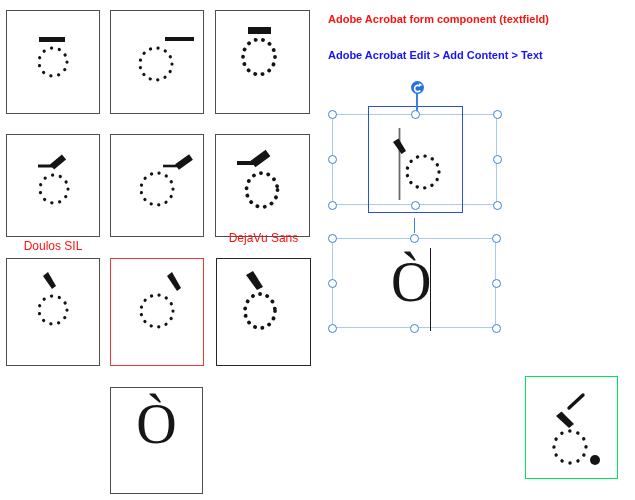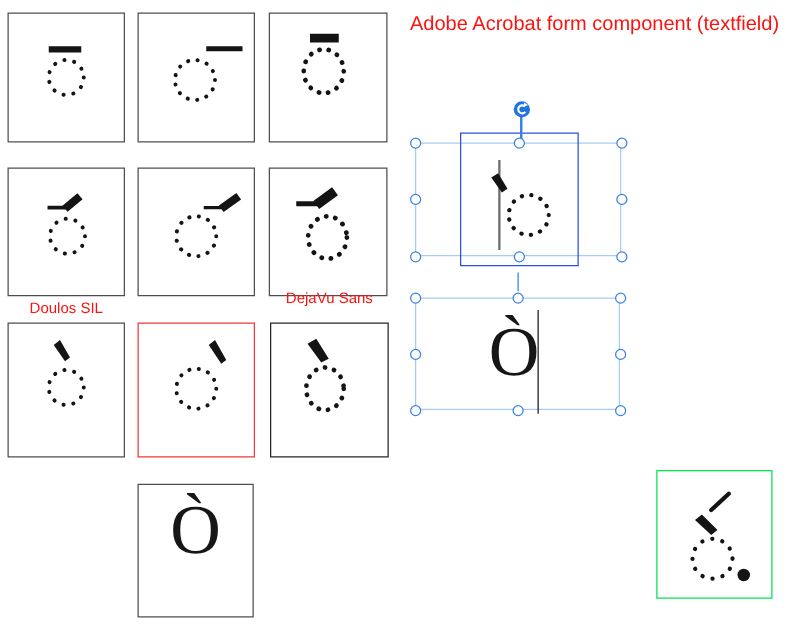--- a/index.html
+++ b/index.html
@@ -11,21 +11,21 @@
         border:1.4px solid var(--box-border);}
   .gbox.dark{border-color:var(--box-border-dark);}
   .gbox.hl{border-color:var(--highlight);}
   .gbox svg{display:block;}
 
   
   .flabel{position:absolute;color:var(--red);font-size:12px;line-height:16px;
           text-align:center;white-space:nowrap;}
 
   
-  .note{position:absolute;font-size:16px;line-height:17px;white-space:nowrap;}
+  .note{position:absolute;font-size:11px;line-height:17px;white-space:nowrap;font-weight:bold;}
   .note.red{color:var(--red);}
   .note.blue{color:var(--blue);}
   .note.green{color:var(--green);}
 
   
   .sel-outer{position:absolute;box-sizing:border-box;
              border:1.3px solid var(--sel-light);background:transparent;}
   .sel-inner{position:absolute;box-sizing:border-box;
              border:1.4px solid var(--sel-inner);background:transparent;}
   .handle{position:absolute;width:9px;height:9px;border-radius:50%;
@@ -108,20 +108,21 @@
       <polygon points="29,16 36,12 46,28 40,31" fill="#141414"></polygon>
       <ellipse cx="43" cy="52" rx="15" ry="17" fill="none" stroke="#141414" stroke-width="3.8" stroke-dasharray="0.1 7.4" stroke-linecap="round"></ellipse>
     </svg>
   </div>
 
   <div class="gbox" style="left:110px;top:387px;width:93px;height:107px;text-align:center;">
     <span class="serifO" style="position:static;font-size:56px;display:inline-block;margin-top:8px;">Ò</span>
   </div>
 
   <div class="note red" style="left:328px;top:11px;">Adobe Acrobat form component (textfield)</div>
+  <div class="note blue" style="left:328px;top:47px;">Adobe Acrobat Edit &gt; Add Content &gt; Text</div>
 
   <div class="rot-knob" style="left:410.5px;top:80.5px;">
     <svg width="13" height="13" viewBox="0 0 13 13">
       <path d="M8.9,4.1 A3.2,3.2 0 1 0 9.3,8.5" fill="none" stroke="#fff" stroke-width="1.7"></path>
       <polygon points="8.2,1.0 11.4,2.9 8.1,4.5" fill="#fff"></polygon>
     </svg>
   </div>
   <div class="rot-stem" style="left:416.2px;top:93px;height:21px;"></div>
 
   <div class="sel-outer" style="left:332px;top:114px;width:165px;height:91px;"></div>

